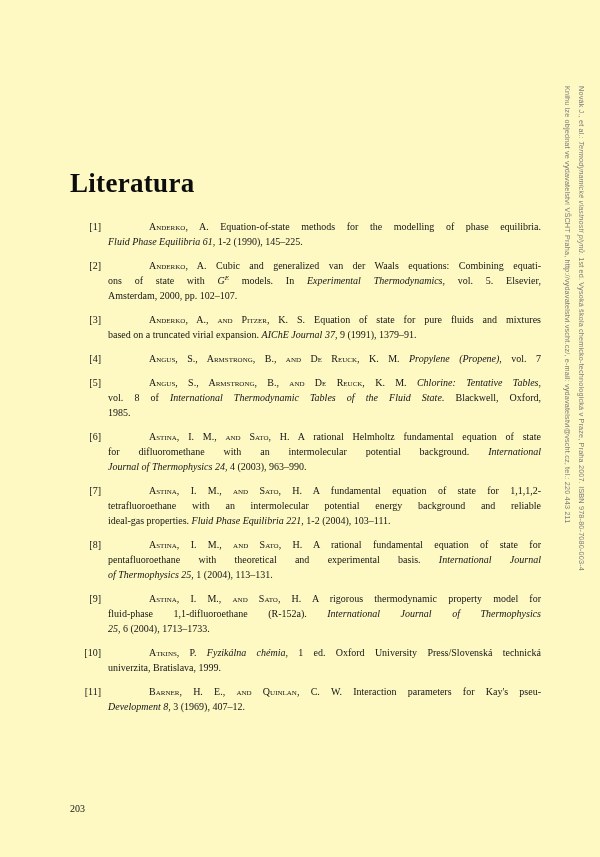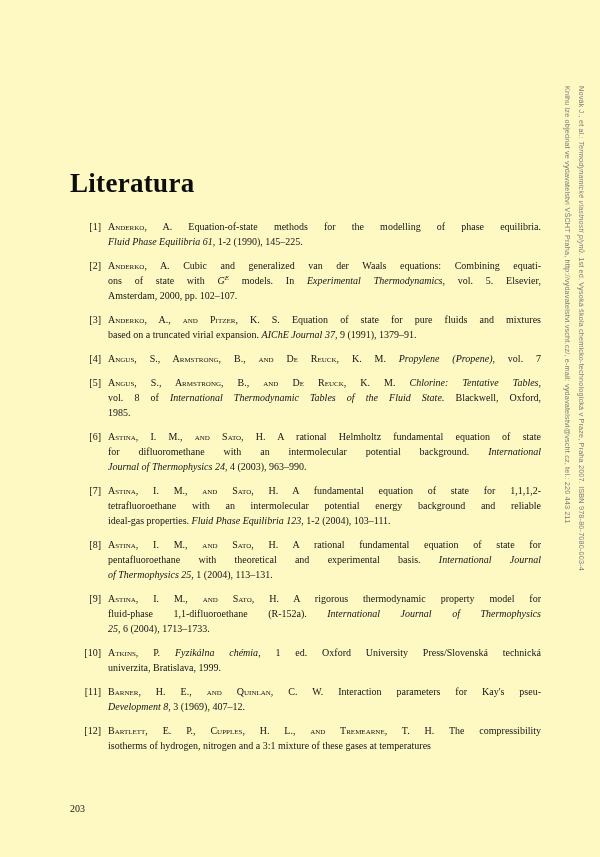--- a/index.html
+++ b/index.html
@@ -36,21 +36,21 @@
     text-align:right;
     padding-right:7px;
     box-sizing:content-box;
   }
   .ref-body{
     width:433px;
     flex:0 0 433px;
   }
   .jline{ text-align:justify; text-align-last:justify; }
   .lline{ text-align:left; }
-  .seg-sc{ font-variant:small-caps; }
+  .seg-sc{ font-variant:small-caps;margin-left:41px; }
   .seg-i{ font-style:italic; }
   .seg-si{ font-style:italic; font-size:7px; vertical-align:super; line-height:0; }
   .page-number{
     position:absolute;
     left:70px;top:803px;
     width:471px;
     text-align:left;
     font-size:10px;
     color:#141414;
   }
@@ -117,21 +117,21 @@
           <div class="jline"><span class="seg-sc">Astina, I. M., and Sato, H.</span><span> A rational Helmholtz fundamental equation of state</span></div>
           <div class="jline"><span>for difluoromethane with an intermolecular potential background. </span><span class="seg-i">International</span></div>
           <div class="lline"><span class="seg-i">Journal of Thermophysics 24</span><span>, 4 (2003), 963–990.</span></div>
         </div>
       </div>
       <div class="ref">
         <div class="ref-num">[7]</div>
         <div class="ref-body">
           <div class="jline"><span class="seg-sc">Astina, I. M., and Sato, H.</span><span> A fundamental equation of state for 1,1,1,2-</span></div>
           <div class="jline"><span>tetrafluoroethane with an intermolecular potential energy background and reliable</span></div>
-          <div class="lline"><span>ideal-gas properties. </span><span class="seg-i">Fluid Phase Equilibria 123</span><span>, 1-2 (2004), 103–111.</span></div>
+          <div class="lline"><span>ideal-gas properties. </span><span class="seg-i">Fluid Phase Equilibria 221</span><span>, 1-2 (2004), 103–111.</span></div>
         </div>
       </div>
       <div class="ref">
         <div class="ref-num">[8]</div>
         <div class="ref-body">
           <div class="jline"><span class="seg-sc">Astina, I. M., and Sato, H.</span><span> A rational fundamental equation of state for</span></div>
           <div class="jline"><span>pentafluoroethane with theoretical and experimental basis. </span><span class="seg-i">International Journal</span></div>
           <div class="lline"><span class="seg-i">of Thermophysics 25</span><span>, 1 (2004), 113–131.</span></div>
         </div>
       </div>
@@ -150,27 +150,20 @@
           <div class="lline"><span>univerzita, Bratislava, 1999.</span></div>
         </div>
       </div>
       <div class="ref">
         <div class="ref-num">[11]</div>
         <div class="ref-body">
           <div class="jline"><span class="seg-sc">Barner, H. E., and Quinlan, C. W.</span><span> Interaction parameters for Kay's pseu-</span></div>
           <div class="lline"><span class="seg-i">Development 8</span><span>, 3 (1969), 407–12.</span></div>
         </div>
       </div>
-      <div class="ref">
-        <div class="ref-num">[12]</div>
-        <div class="ref-body">
-          <div class="jline"><span class="seg-sc">Bartlett, E. P., Cupples, H. L., and Tremearne, T. H.</span><span> The compressibility</span></div>
-          <div class="lline"><span>isotherms of hydrogen, nitrogen and a 3:1 mixture of these gases at temperatures</span></div>
-        </div>
-      </div>
     </div>
 
   <div class="page-number">203</div>
 
   <div class="colophon">
     <div><span>Novák J., et al.: </span><span class="ital">Termodynamické vlastnosti plynů</span><span>. 1st ed. Vysoká škola chemicko-technologická v Praze, Praha 2007. ISBN 978-80-7080-003-4</span></div>
     <div>Knihu lze objednat ve vydavatelství VŠCHT Praha, http://vydavatelstvi.vscht.cz/, e-mail: vydavatelstvi@vscht.cz, tel.: 220 443 211</div>
   </div>
 
 </div>

